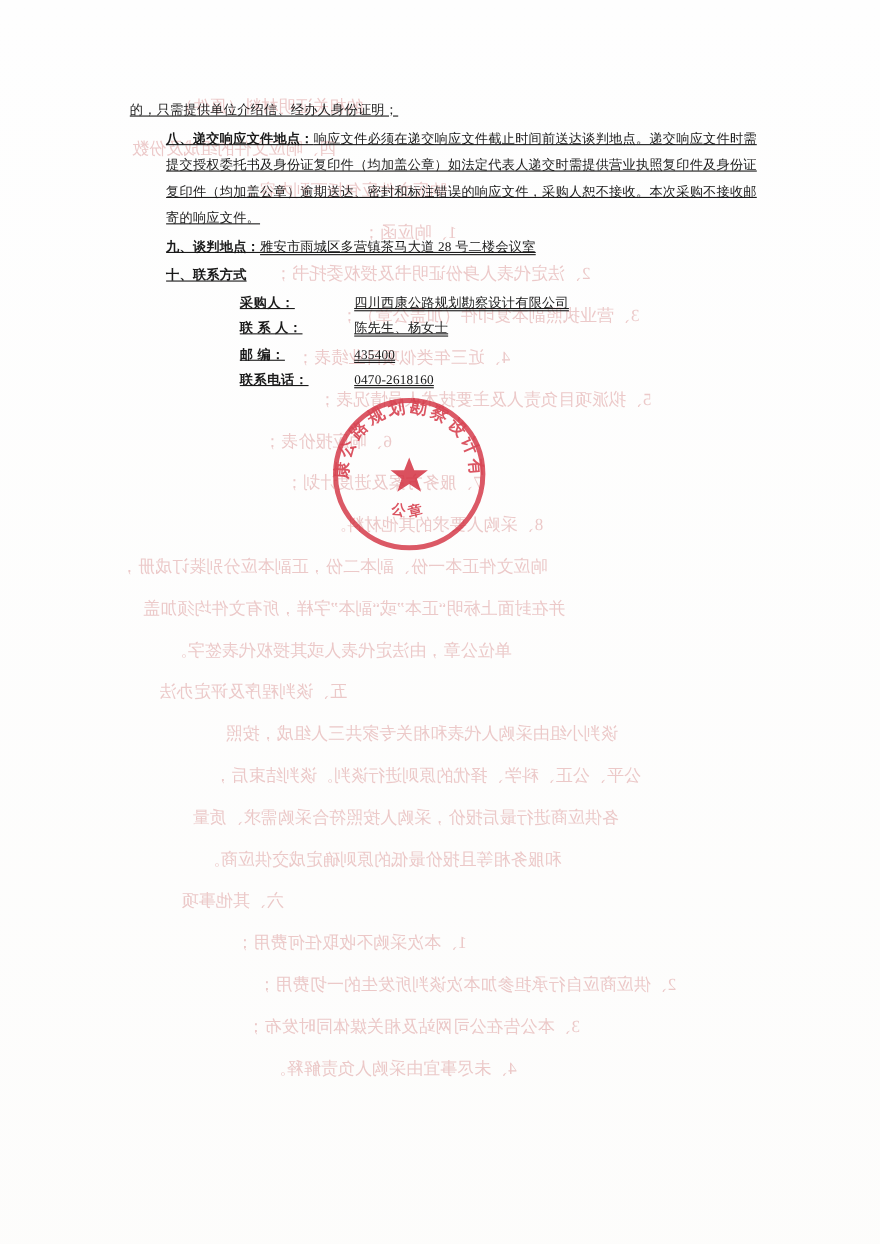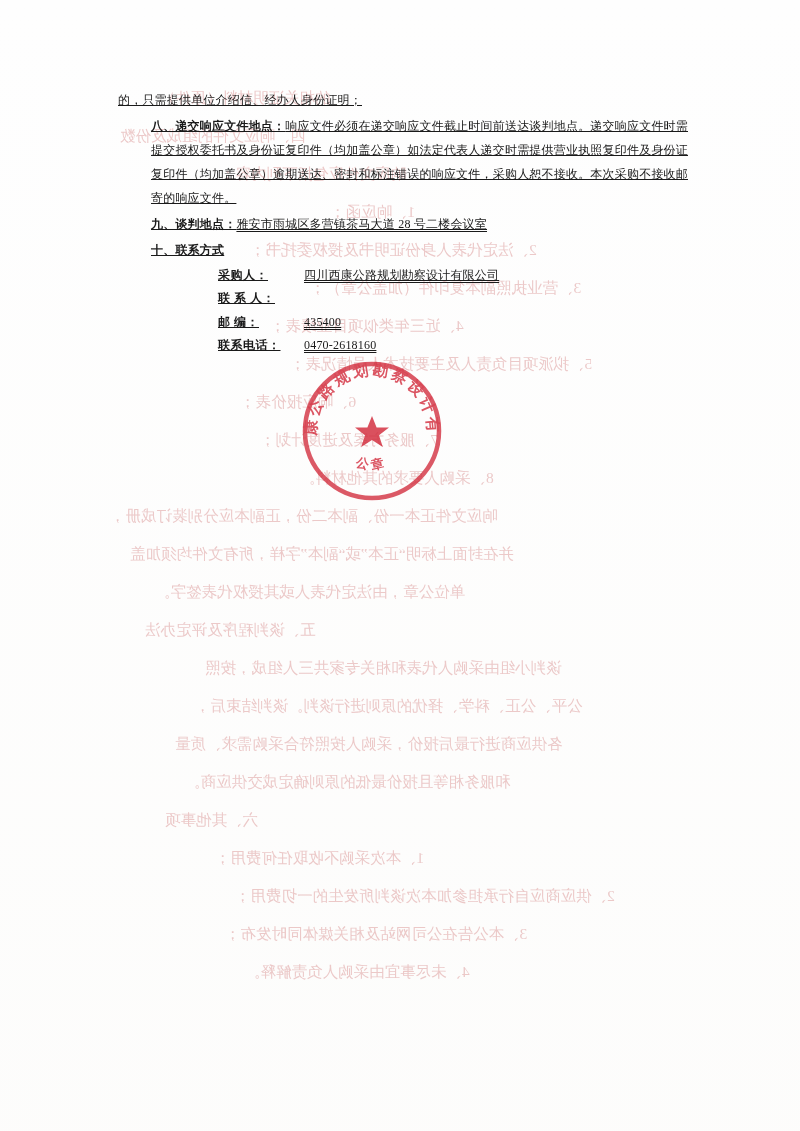--- a/index.html
+++ b/index.html
@@ -52,20 +52,21 @@
     text-underline-offset: 3px;
   }
   .contact-block {
     margin-top: 2px;
   }
   .contact-row {
     display: flex;
     align-items: flex-end;
     padding-left: 100px;
     line-height: 1.95;
+    gap: 18px;
   }
   .contact-key {
     width: 86px;
     flex: 0 0 86px;
     font-weight: bold;
     letter-spacing: 0.5px;
   }
   .contact-key.spaced {
     letter-spacing: 0.5px;
   }
@@ -159,20 +160,21 @@
       <span class="num-label">十、联系方式</span>
     </p>
 
     <div class="contact-block">
       <div class="contact-row">
         <span class="contact-key">采购人：</span>
         <span class="contact-val">四川西康公路规划勘察设计有限公司</span>
       </div>
       <div class="contact-row">
         <span class="contact-key">联 系 人：</span>
+        <span class="contact-val">陈先生、杨女士</span>
       </div>
       <div class="contact-row">
         <span class="contact-key spaced">邮    编：</span>
         <span class="contact-val">435400</span>
       </div>
       <div class="contact-row">
         <span class="contact-key">联系电话：</span>
         <span class="contact-val">0470-2618160</span>
       </div>
     </div>

